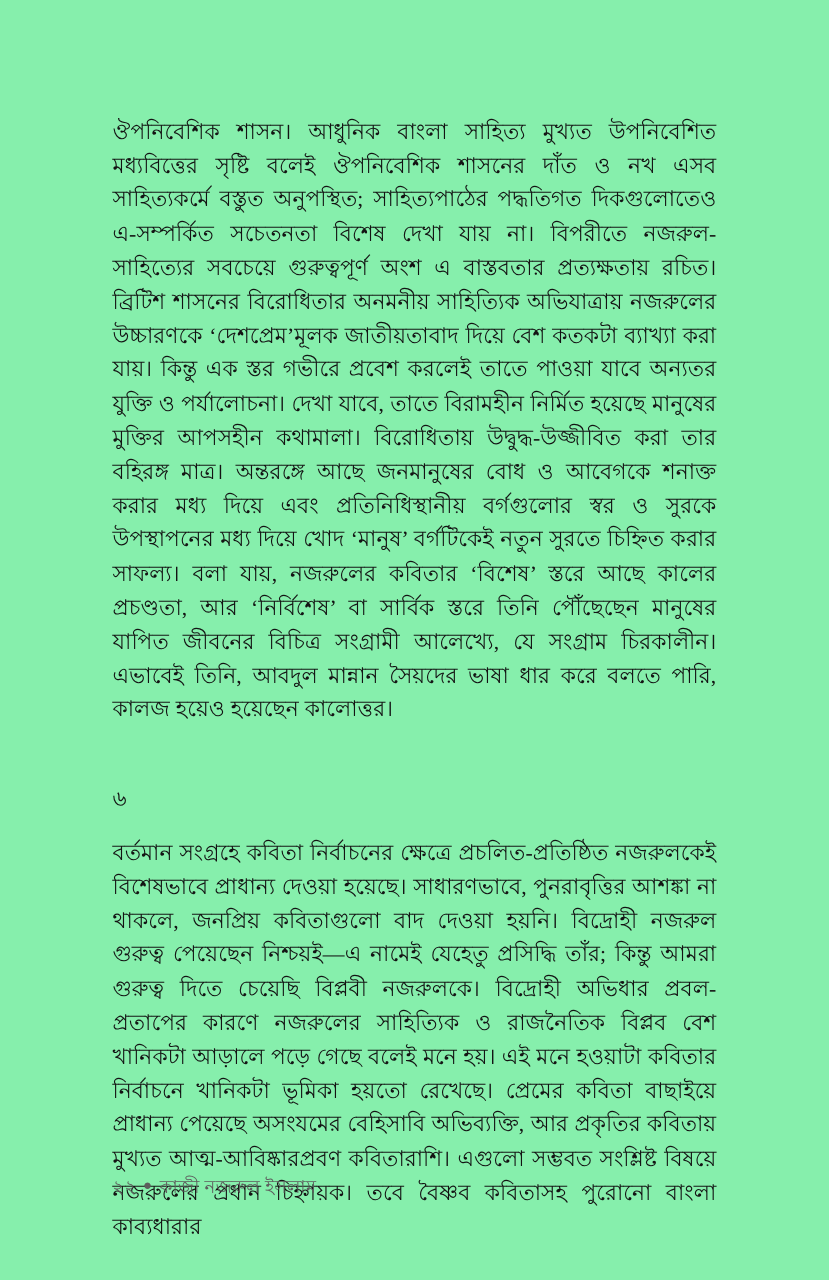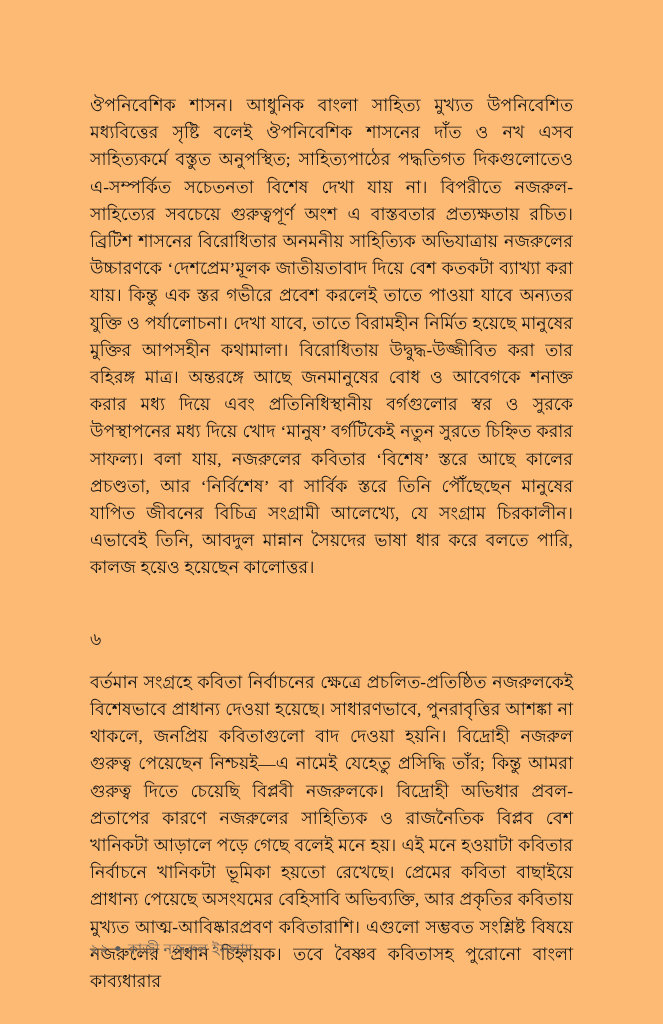--- a/index.html
+++ b/index.html
@@ -16,21 +16,21 @@
     color: #111111;
     -webkit-font-smoothing: antialiased;
   }
 
   .page {
     position: absolute;
     left: 0;
     top: 0;
     width: 663px;
     height: 1024px;
-    background: #fdba74;
+    background: #86efac;
   }
 
   .text-column {
     position: absolute;
     left: 90px;
     top: 92px;
     width: 483px;
   }
 
   .para {

